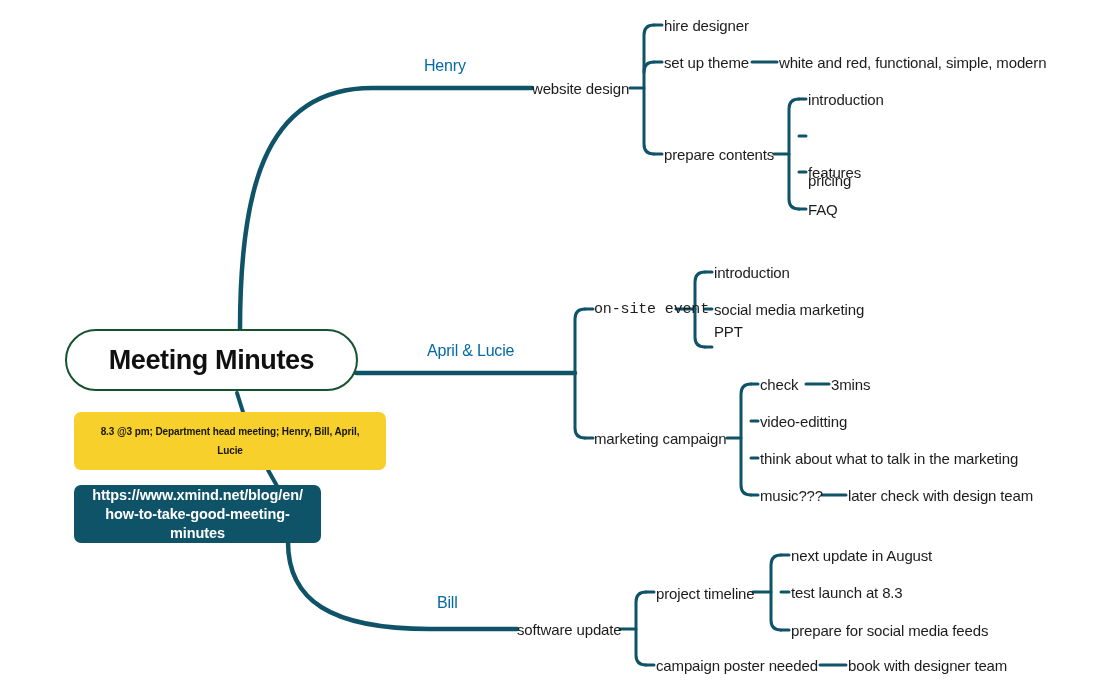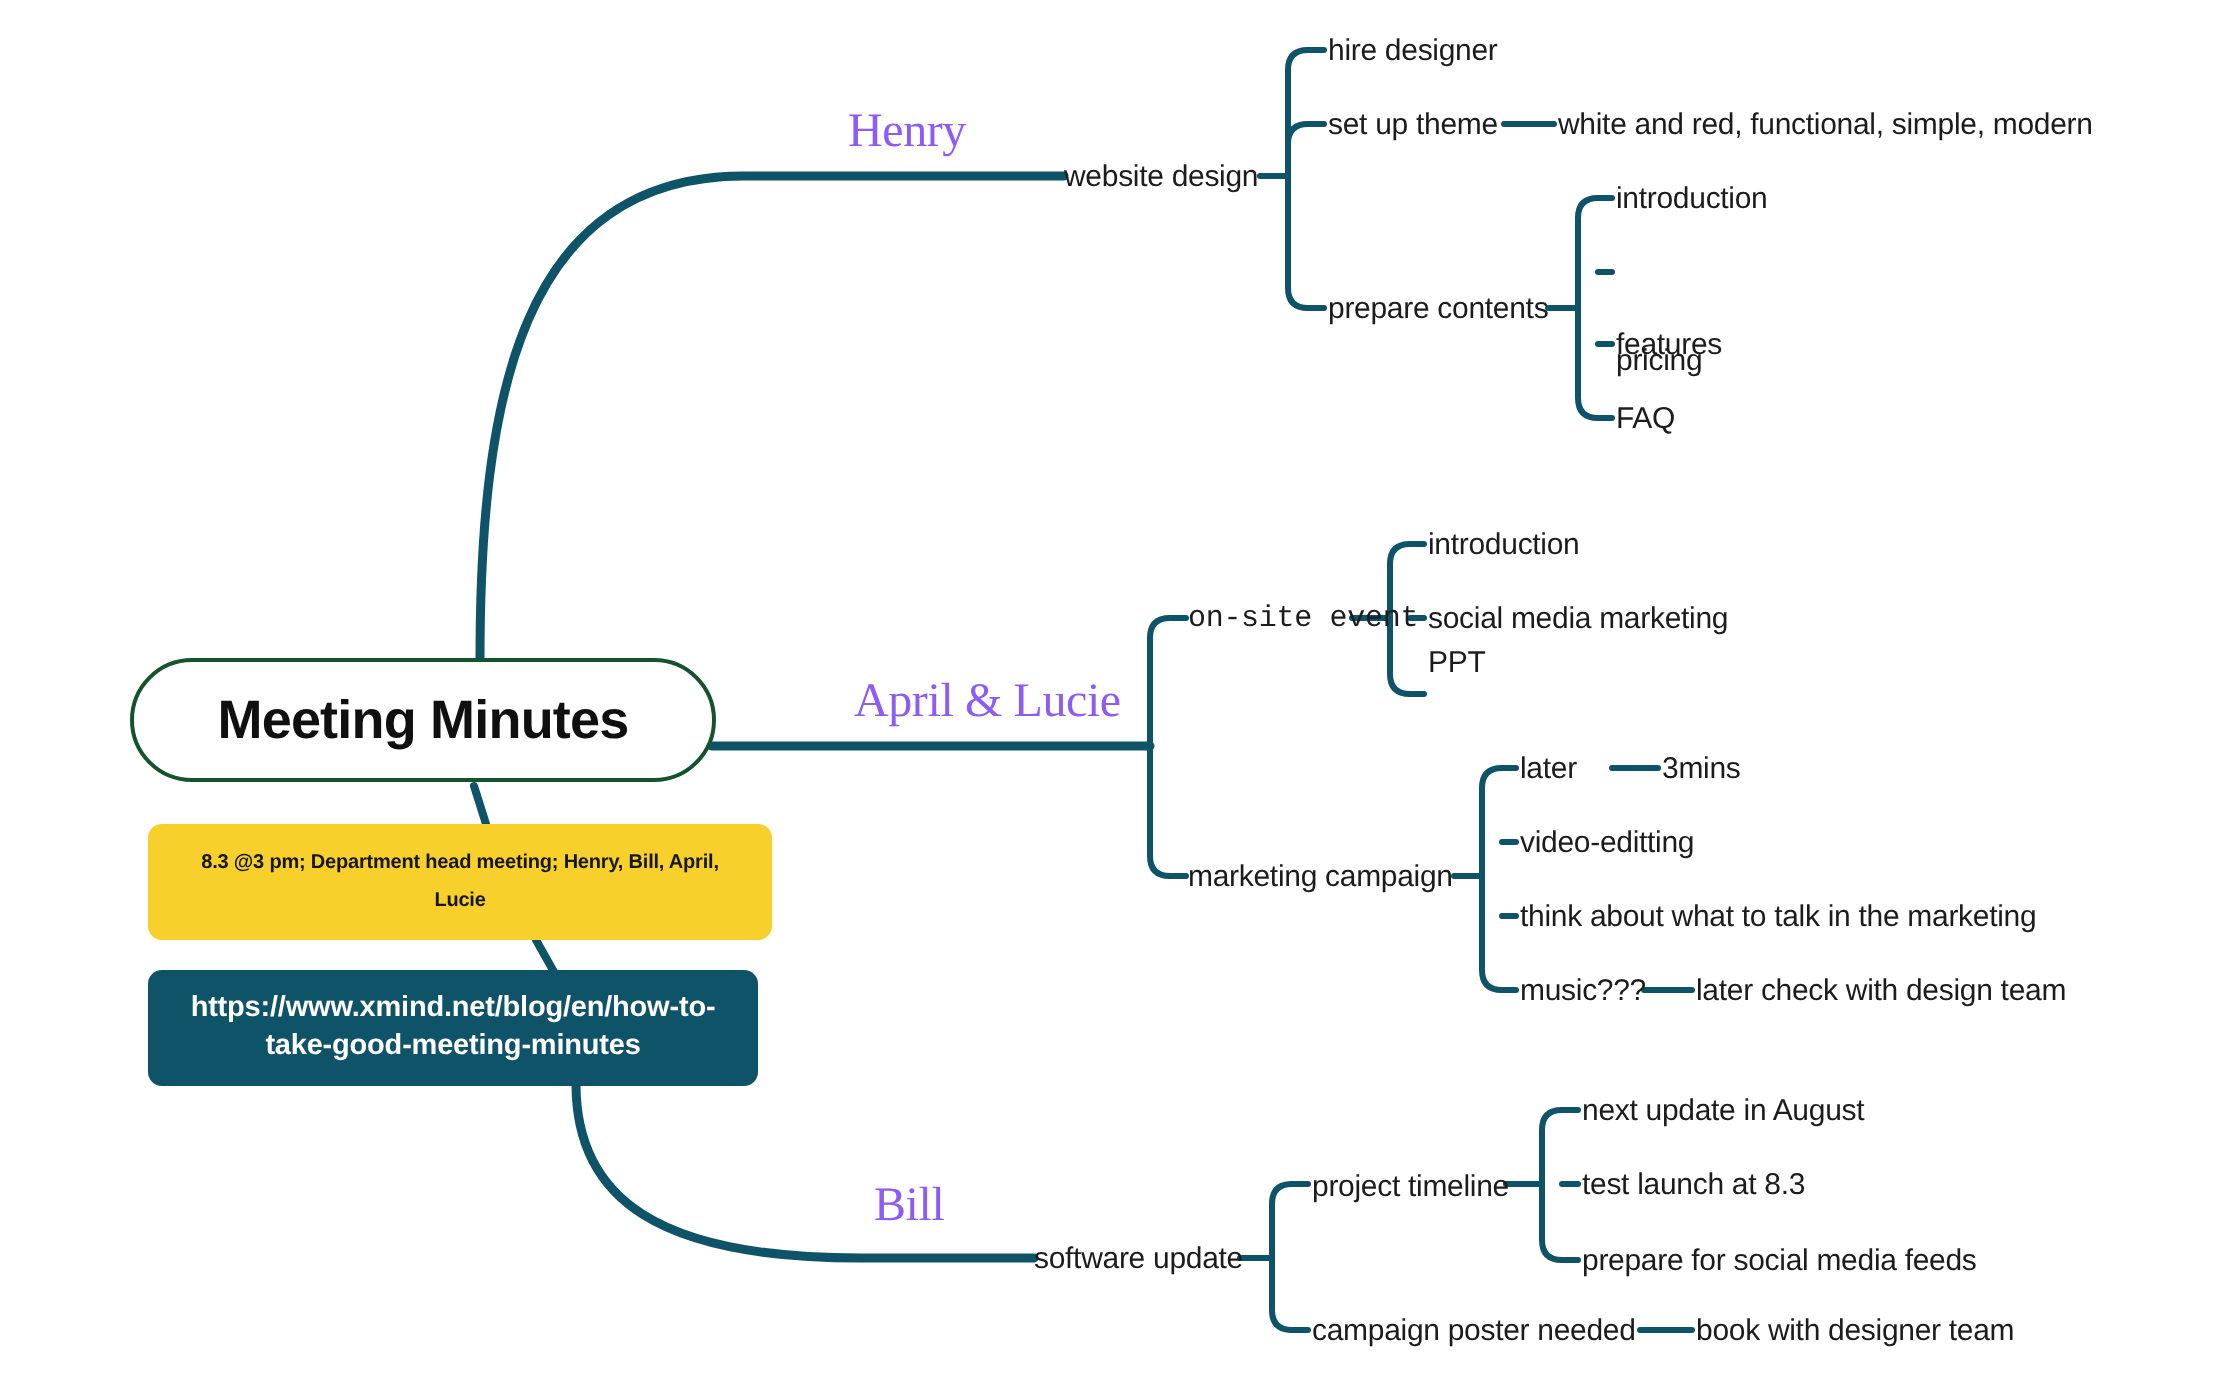--- a/index.html
+++ b/index.html
@@ -26,24 +26,24 @@
     position: absolute;
     font-family: "Liberation Sans", sans-serif;
     font-size: 15px;
     line-height: 17px;
     color: #1c1c1c;
     white-space: nowrap;
     letter-spacing: -0.15px;
   }
   .branch-label {
     position: absolute;
-    font-family: Liberation Serif, serif;
-    font-size: 24px;
+    font-family: Liberation Sans, sans-serif;
+    font-size: 16px;
     line-height: 22px;
-    color: #8b5cf6;
+    color: #0369a1;
     white-space: nowrap;
     font-weight: 400;
     letter-spacing: -0.2px;
   }
   .central-node {
     position: absolute;
     left: 65px;
     top: 329px;
     width: 293px;
     height: 62px;
@@ -85,21 +85,21 @@
     font-size: 10px;
     font-weight: bold;
     line-height: 19px;
     color: #16160e;
     letter-spacing: -0.1px;
   }
   .link-box {
     position: absolute;
     left: 74px;
     top: 485px;
-    width: 305px;
+    width: 247px;
     height: 58px;
     box-sizing: border-box;
     background: #0f5369;
     border-radius: 7px;
     display: flex;
     align-items: center;
     justify-content: center;
     text-align: center;
     z-index: 3;
     padding: 0 14px;
@@ -210,21 +210,21 @@
 <div class="node-label" style="left:808px; top:91px;">introduction</div>
 <div class="node-label" style="left:808px; top:128px;margin-top:44px;">pricing</div>
 <div class="node-label" style="left:808px; top:164px;">features</div>
 <div class="node-label" style="left:808px; top:201px;">FAQ</div>
 
 <div class="node-label" style="left:594px; top:301px;font-family:Liberation Mono, monospace;">on-site event</div>
 <div class="node-label" style="left:714px; top:264px;">introduction</div>
 <div class="node-label" style="left:714px; top:301px;">social media marketing</div>
 <div class="node-label" style="left:714px; top:323px;">PPT</div>
 <div class="node-label" style="left:594px; top:430px;">marketing campaign</div>
-<div class="node-label" style="left:760px; top:376px;">later</div>
+<div class="node-label" style="left:760px; top:376px;">check</div>
 <div class="node-label" style="left:831px; top:376px;">3mins</div>
 <div class="node-label" style="left:760px; top:413px;">video-editting</div>
 <div class="node-label" style="left:760px; top:450px;">think about what to talk in the marketing</div>
 <div class="node-label" style="left:760px; top:487px;">music???</div>
 <div class="node-label" style="left:848px; top:487px;">later check with design team</div>
 
 <div class="node-label" style="left:517px; top:621px;">software update</div>
 <div class="node-label" style="left:656px; top:556px;margin-top:29px;">project timeline</div>
 <div class="node-label" style="left:791px; top:547px;">next update in August</div>
 <div class="node-label" style="left:791px; top:584px;">test launch at 8.3</div>

